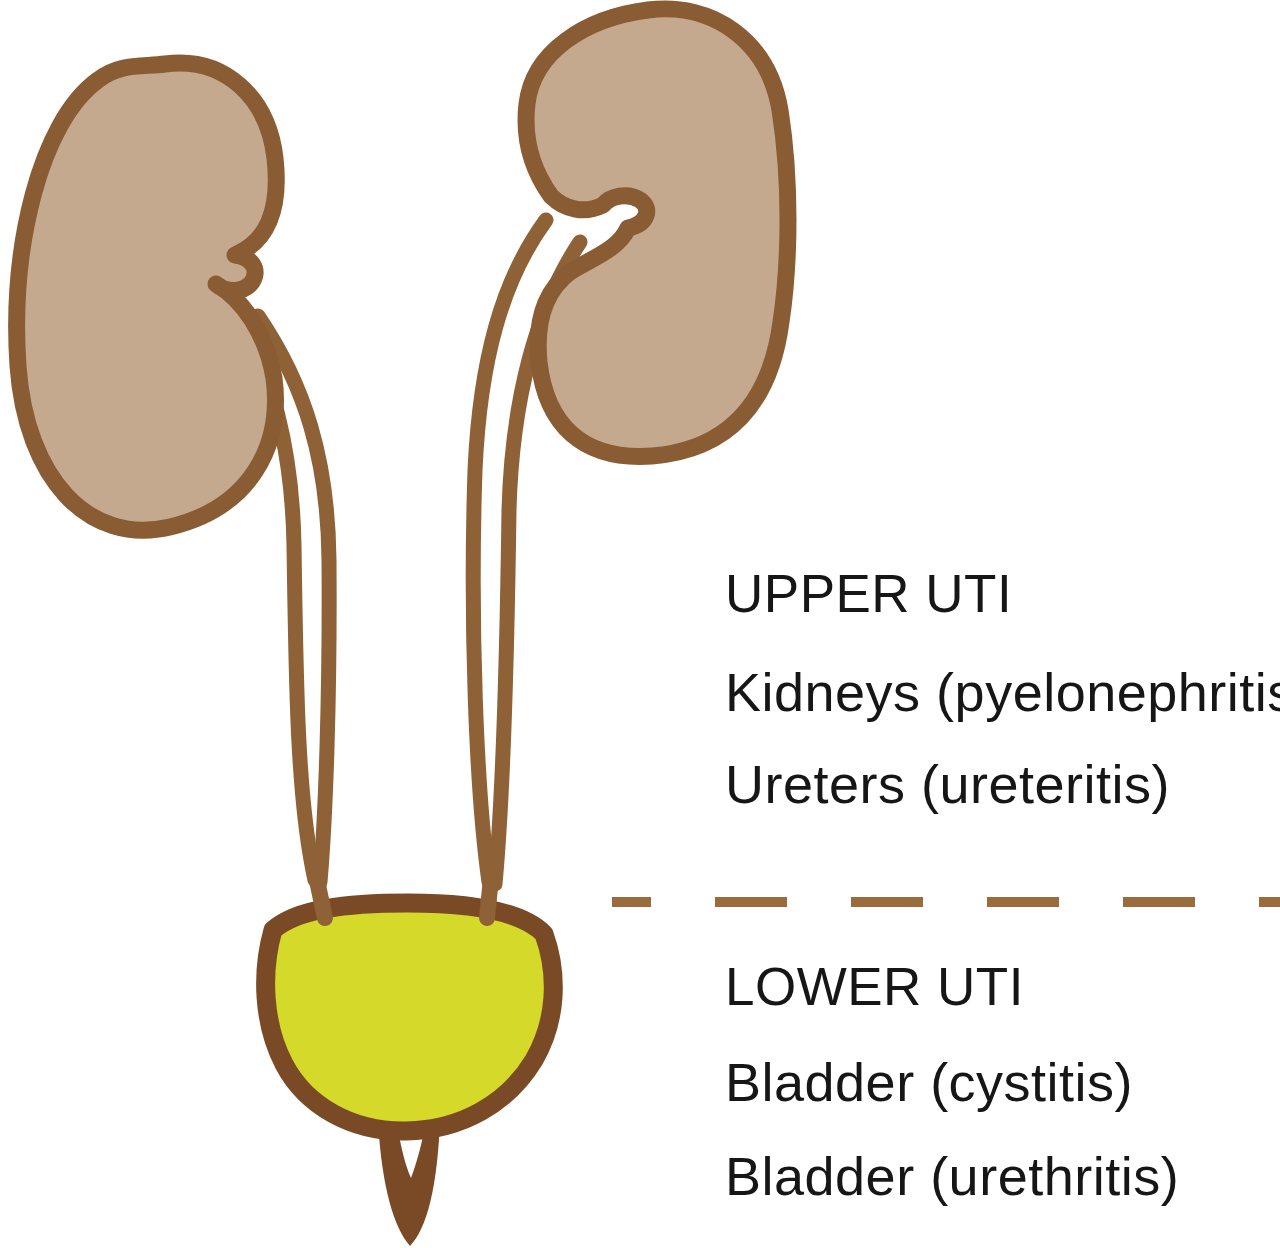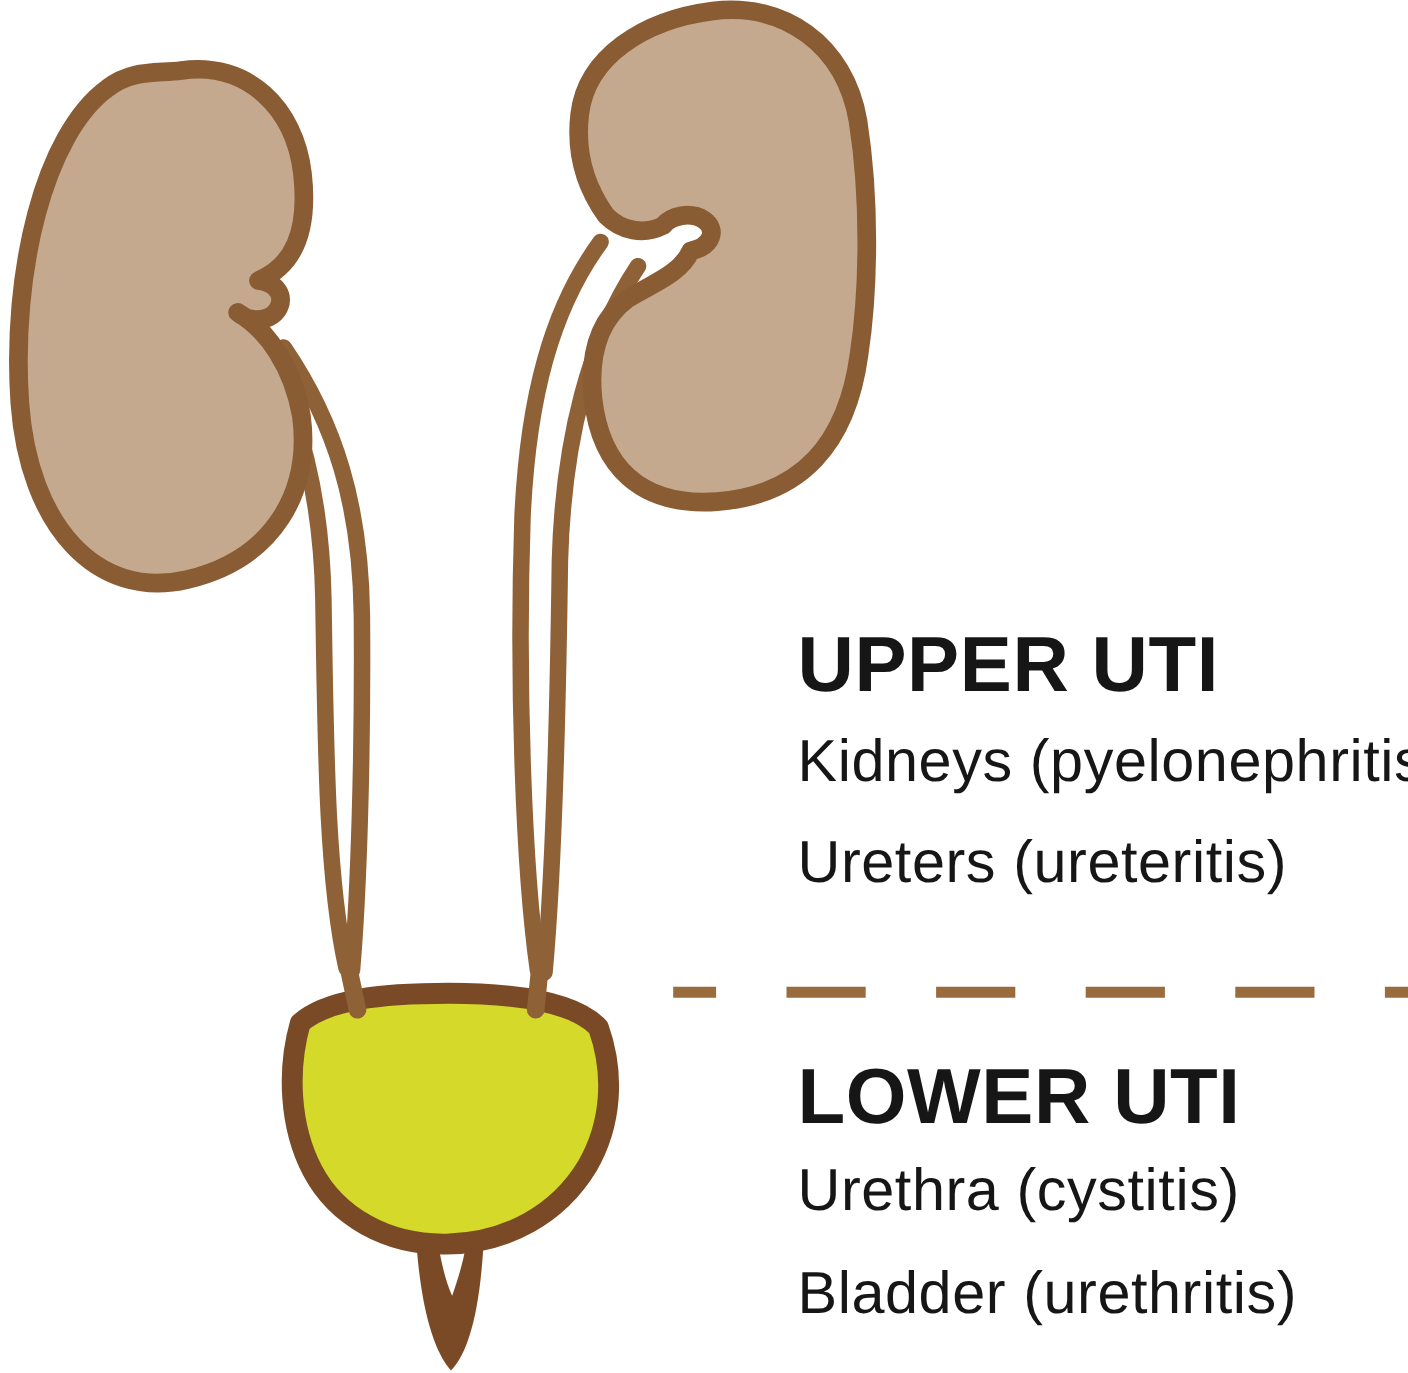--- a/index.html
+++ b/index.html
@@ -23,22 +23,22 @@
   .lbl {
     position: absolute;
     left: 725px;
     color: #161616;
     font-size: 54px;
     line-height: 1.2;
     white-space: nowrap;
     letter-spacing: 0.5px;
   }
   .lbl.heading {
-    font-weight: 700;
-    font-size: 71px;
+    font-weight: 400;
+    font-size: 53px;
   }
 </style>
 </head>
 <body>
 
 <div class="stage">
 
   <svg width="1280" height="1248" viewBox="0 0 1280 1248">
 
     <line x1="612" y1="902" x2="1280" y2="902" stroke-width="10" stroke-dasharray="72 64" stroke-dashoffset="33" stroke="#9a6b3c"></line>
@@ -98,15 +98,15 @@
       <path d="M 316,876 L 325,918"></path>
       <path d="M 491,878 L 487,918"></path>
     </g>
   </svg>
 
   <div class="lbl heading" style="top:562px">UPPER UTI</div>
   <div class="lbl" style="top:660px">Kidneys (pyelonephritis)</div>
   <div class="lbl" style="top:752px">Ureters (ureteritis)</div>
 
   <div class="lbl heading" style="top:955px">LOWER UTI</div>
-  <div class="lbl" style="top:1050px">Urethra (cystitis)</div>
+  <div class="lbl" style="top:1050px">Bladder (cystitis)</div>
   <div class="lbl" style="top:1144px">Bladder (urethritis)</div>
 </div>
 
 </body></html>

